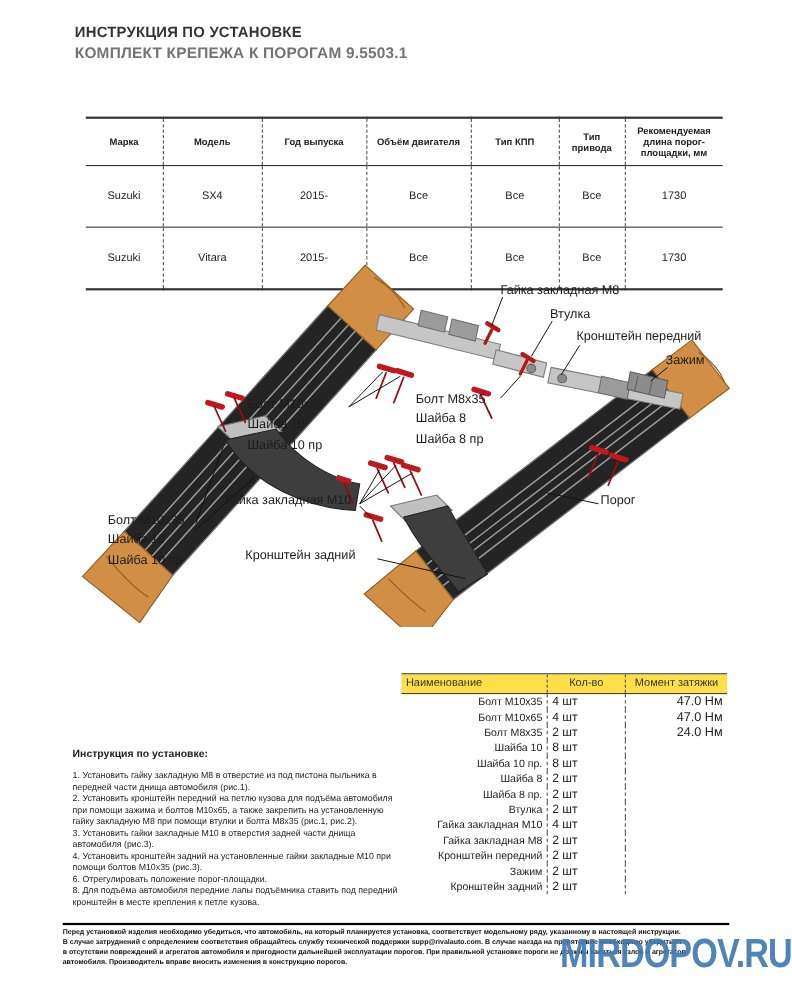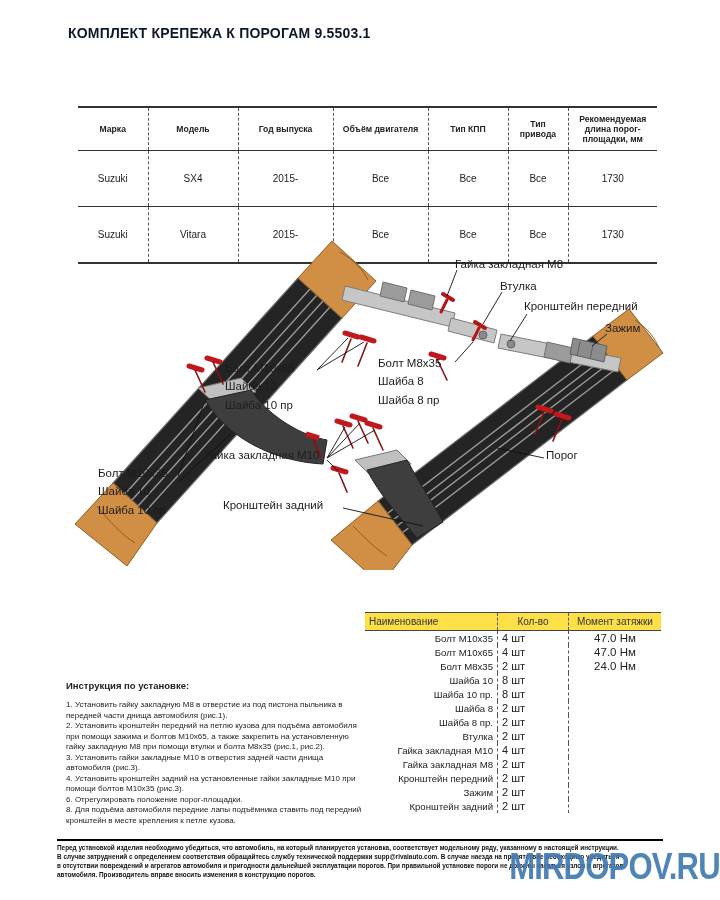--- a/index.html
+++ b/index.html
@@ -2,21 +2,21 @@
 <html><head>
 <meta charset="utf-8">
 <style>
   html,body{margin:0;padding:0;background:#fff;}
   .page{position:relative;width:720px;height:900px;background:#fff;overflow:hidden;
         font-family:"Liberation Sans",sans-serif;color:#222;}
 
   
   .hdr{position:absolute;left:68px;top:22px;}
   .hdr .t1{font-size:13.5px;font-weight:600;color:#343434;letter-spacing:.2px;}
-  .hdr .t2{font-size:14px;font-weight:800;color:#0f172a;margin-top:3px;letter-spacing:.2px;}
+  .hdr .t2{font-size:14px;font-weight:800;color:#737373;margin-top:3px;letter-spacing:.2px;}
 
   
   table.spec{position:absolute;left:78px;top:106px;width:579px;border-collapse:collapse;
              border-top:2px solid #333;border-bottom:2px solid #333;table-layout:fixed;}
   table.spec th{font-size:8.6px;font-weight:700;color:#222;text-align:center;
                 padding:6px 3px;border-bottom:1.5px solid #333;}
   table.spec td{font-size:10px;color:#222;text-align:center;padding:22px 3px;}
   table.spec tr + tr td{border-top:1px solid #333;}
   table.spec th + th, table.spec td + td{border-left:1px dashed #555;}
 
@@ -30,21 +30,21 @@
   .parts-title{font-size:11px;font-weight:800;color:#222;margin:0 0 4px 4px;}
   table.ptab{width:100%;border-collapse:collapse;table-layout:fixed;}
   table.ptab th{font-size:10px;font-weight:400;color:#333;background:#fde047;
                 border-top:1.5px solid #444;border-bottom:1.5px solid #444;padding:3px 4px;}
   table.ptab th:nth-child(1){text-align:left;width:124px;}
   table.ptab th:nth-child(2){text-align:center;width:62px;}
   table.ptab th:nth-child(3){text-align:center;}
   table.ptab td{padding:1px 4px;color:#222;}
   table.ptab td:nth-child(1){text-align:right;font-size:9.6px;}
   table.ptab td:nth-child(2){text-align:left;font-size:11px;}
-  table.ptab td:nth-child(3){text-align:center;font-size:11.5px;}
+  table.ptab td:nth-child(3){text-align:right;font-size:11.5px;}
   table.ptab th + th, table.ptab td + td{border-left:1px dashed #555;}
 
   
   .instr{position:absolute;left:66px;top:680px;width:302px;}
   .instr-title{font-size:9.5px;font-weight:800;margin:0 0 9px 0;color:#222;}
   .instr p{margin:0;font-size:8px;line-height:1.32;color:#222;}
 
   
   .foot{position:absolute;left:57px;top:839px;width:606px;border-top:2.5px solid #000;padding-top:3px;}
   .foot p{margin:0;font-size:6.4px;font-weight:700;line-height:1.4;color:#111;}
@@ -53,20 +53,21 @@
   .wm{position:absolute;right:0px;top:846px;font-size:37px;font-weight:800;
       color:rgba(64,121,178,.92);transform:scaleX(.84);transform-origin:right center;
       letter-spacing:-1px;z-index:5;}
 </style>
 </head>
 <body>
 
 <div class="page">
 
   <div class="hdr">
+    <div class="t1">ИНСТРУКЦИЯ ПО УСТАНОВКЕ</div>
     <div class="t2">КОМПЛЕКТ КРЕПЕЖА К ПОРОГАМ 9.5503.1</div>
   </div>
 
   <table class="spec">
     <colgroup>
       <col style="width:70px">
         <col style="width:90px">
         <col style="width:95px">
       <col style="width:95px">
         <col style="width:80px">

